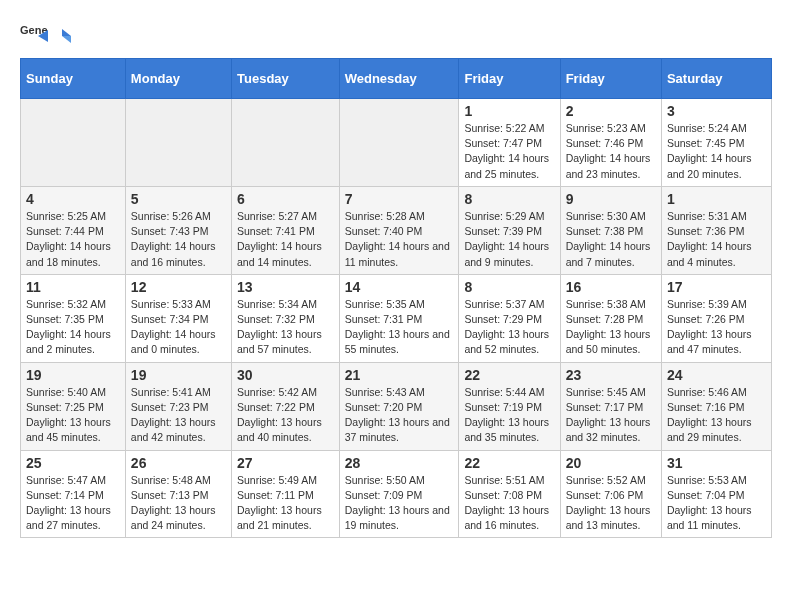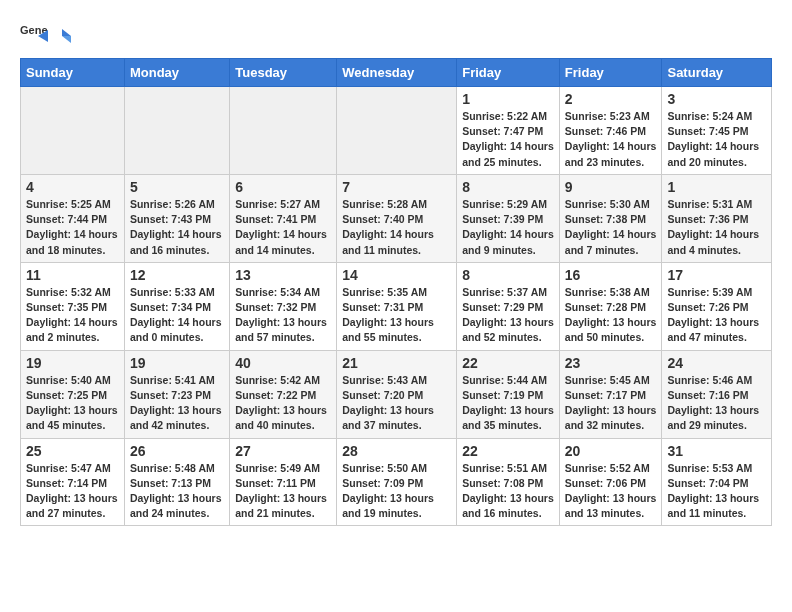--- a/index.html
+++ b/index.html
@@ -40,21 +40,21 @@
     }
     table {
       width: 100%;
       border-collapse: collapse;
       font-size: 11px;
     }
     thead tr th {
       background-color: #3a7bd5;
       color: #fff;
       text-align: left;
-      padding: 6px 5px;
+      padding: 12px 5px;
       font-size: 13px;
       font-weight: bold;
       border: 1px solid #2a6bc5;
     }
     tbody tr td {
       border: 1px solid #ccc;
       vertical-align: top;
       padding: 4px 5px;
       height: 78px;
       background: #fff;
@@ -66,21 +66,20 @@
       font-size: 14px;
       font-weight: bold;
       color: #333;
       display: block;
       margin-bottom: 2px;
     }
     .day-info {
       font-size: 10.5px;
       color: #333;
       line-height: 1.45;
-      font-weight: bold;
     }
     .empty-cell {
       background: #f0f0f0 !important;
     }
     
     .row-odd td { background: #fff; }
     .row-even td { background: #f2f2f2; }
   </style>
 </head>
 <body>
@@ -202,21 +201,21 @@
       <tr class="row-even">
         <td>
         <span class="day-number">19</span>
         <span class="day-info">Sunrise: 5:40 AM<br>Sunset: 7:25 PM<br>Daylight: 13 hours and 45 minutes.</span>
       </td>
         <td>
         <span class="day-number">19</span>
         <span class="day-info">Sunrise: 5:41 AM<br>Sunset: 7:23 PM<br>Daylight: 13 hours and 42 minutes.</span>
       </td>
         <td>
-        <span class="day-number">40</span>
+        <span class="day-number">30</span>
         <span class="day-info">Sunrise: 5:42 AM<br>Sunset: 7:22 PM<br>Daylight: 13 hours and 40 minutes.</span>
       </td>
         <td>
         <span class="day-number">21</span>
         <span class="day-info">Sunrise: 5:43 AM<br>Sunset: 7:20 PM<br>Daylight: 13 hours and 37 minutes.</span>
       </td>
         <td>
         <span class="day-number">22</span>
         <span class="day-info">Sunrise: 5:44 AM<br>Sunset: 7:19 PM<br>Daylight: 13 hours and 35 minutes.</span>
       </td>

